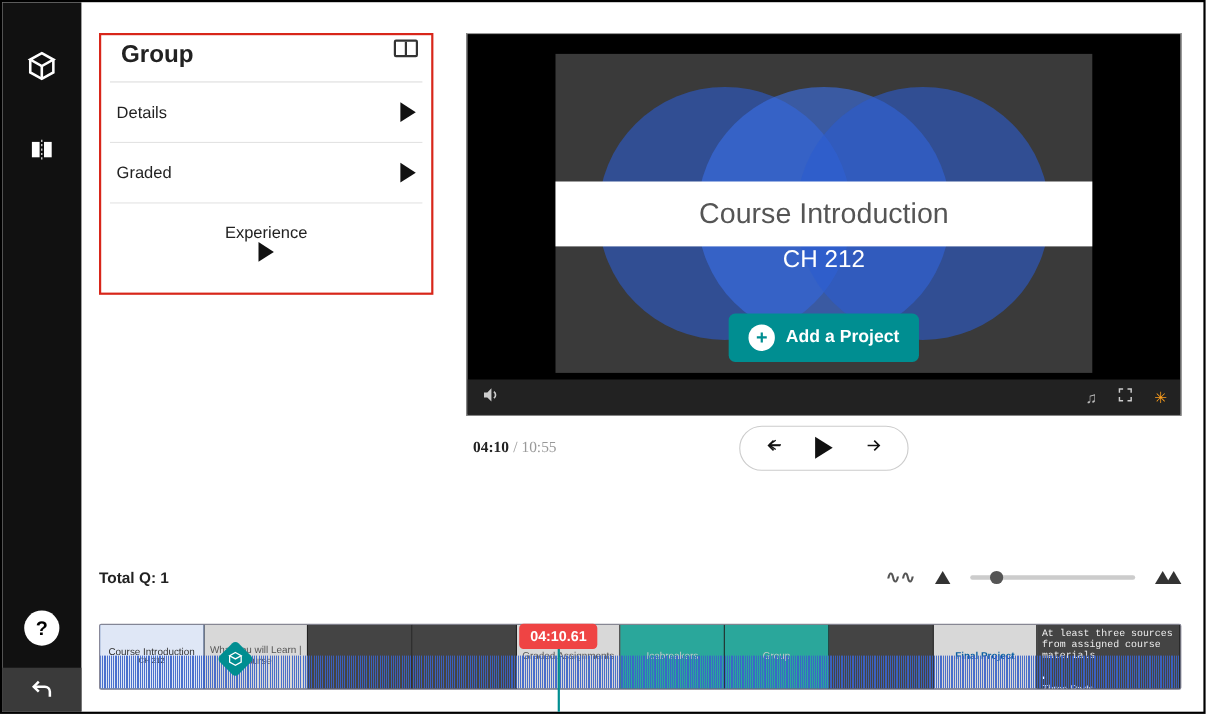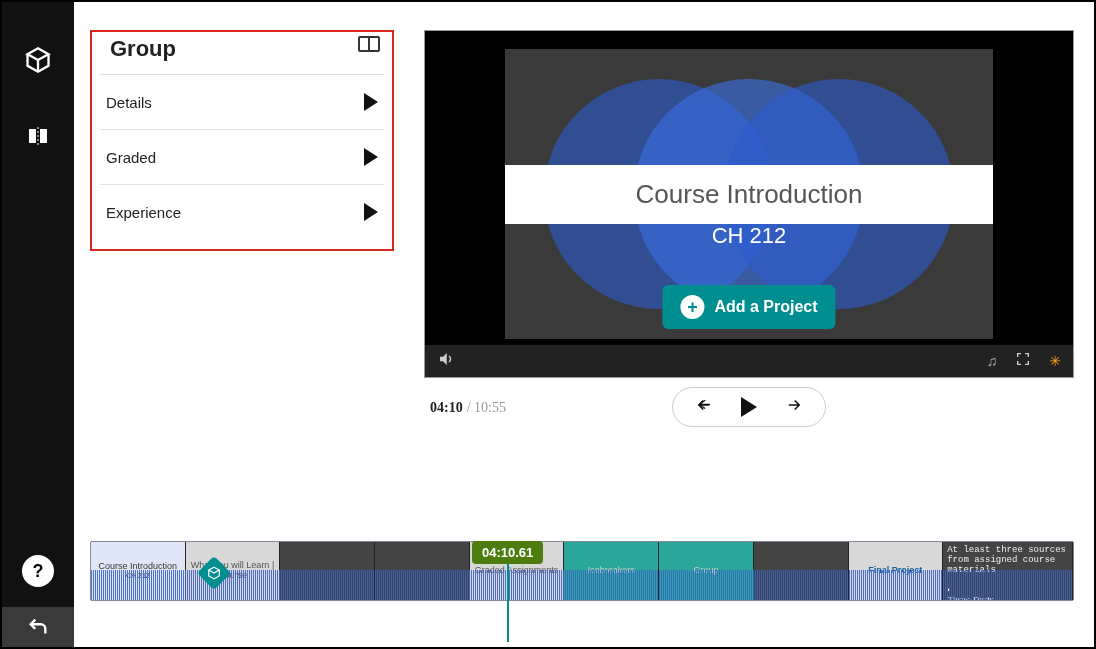--- a/index.html
+++ b/index.html
@@ -68,21 +68,21 @@
   .sidebar-title { font-size:22px; font-weight:600; color:#222; }
   .collapse-icon { width:22px; height:16px; border:2px solid #333; border-radius:2px; position:relative; }
   .collapse-icon::after { content:""; position:absolute; left:50%; top:0; bottom:0; width:2px; background:#333; transform:translateX(-1px);}
   .accordion-row {
     display:flex; justify-content:space-between; align-items:center;
     padding: 18px 6px;
     border-bottom:1px solid #e3e3e3;
     font-size:15px; color:#222;
     cursor:pointer;
   }
-  .accordion-row:last-child { border-bottom:none; }
+  .accordion-row:last-child { border-bottom:none;flex-direction:column; }
   .play-icon {
     width:0; height:0;
     border-top:9px solid transparent;
     border-bottom:9px solid transparent;
     border-left:14px solid #111;
   }
   .editor {
     flex:1;
     padding: 0 20px 0 20px;
     display:flex; flex-direction:column;
@@ -149,21 +149,21 @@
   .zoom-slider { width:150px; height:4px; background:#ccc; border-radius:2px; position:relative;}
   .zoom-slider-thumb { width:12px; height:12px; border-radius:50%; background:#555; position:absolute; top:-4px; left:18px;}
   .triangle { width:0; height:0; border-left:7px solid transparent; border-right:7px solid transparent; border-bottom:12px solid #333;}
   .triangle2 { display:flex; }
   .triangle2 .triangle:first-child { margin-right:-4px; }
   .timeline-wrap { position:relative; }
   .playhead {
     position:absolute; top:0; left:382px;
     display:flex; flex-direction:column; align-items:center; z-index:5;
   }
-  .playhead-label { background:#4d7c0f; color:#fff; font-weight:700; font-size:13px; padding:4px 10px; border-radius:4px; }
+  .playhead-label { background:#ef4444; color:#fff; font-weight:700; font-size:13px; padding:4px 10px; border-radius:4px; }
   .playhead-line { width:2px; height:78px; background:#008e91; }
   .marker { position:absolute; top:20px; left:112px; width:24px; height:24px; background:#008e91; transform:rotate(45deg); border-radius:4px; z-index:4; display:flex; align-items:center; justify-content:center;}
   .marker svg { transform:rotate(-45deg);}
   .timeline {
     margin-top:26px;
     height:60px; border:1px solid #889; border-radius:2px;
     background:#4a4a4a;
     display:flex; position:relative; overflow:hidden;
   }
   .thumb { flex:1; border-right:1px solid #222; background:#444; position:relative; font-size:7px; color:#ccc; padding:3px;}
@@ -283,20 +283,34 @@
               <svg width="18" height="18" viewBox="0 0 24 24" stroke="#111" stroke-width="2" fill="none">
                   <path d="M5 12h14M13 6l6 6-6 6"></path>
                 </svg>
             </span>
           </div>
         </div>
       </div>
     </div>
 
     <div class="lower">
+      <div class="lower-top">
+        <div class="totalq">Total Q: 1</div>
+        <div class="lower-tools">
+          <span style="color:#555;font-weight:700;">∿∿</span>
+          <span class="triangle"></span>
+          <span class="zoom-slider">
+              <span class="zoom-slider-thumb"></span>
+            </span>
+          <span class="triangle2">
+              <span class="triangle"></span>
+              <span class="triangle"></span>
+            </span>
+        </div>
+      </div>
 
       <div class="timeline-wrap">
         <div class="marker">
           <svg width="14" height="14" viewBox="0 0 24 24" stroke="#fff" fill="none" stroke-width="2">
               <path d="M12 2 L21 7 L12 12 L3 7 Z"></path>
               <path d="M3 7v10l9 5 9-5V7"></path>
             </svg>
         </div>
         <div class="playhead">
           <div class="playhead-label">04:10.61</div>

